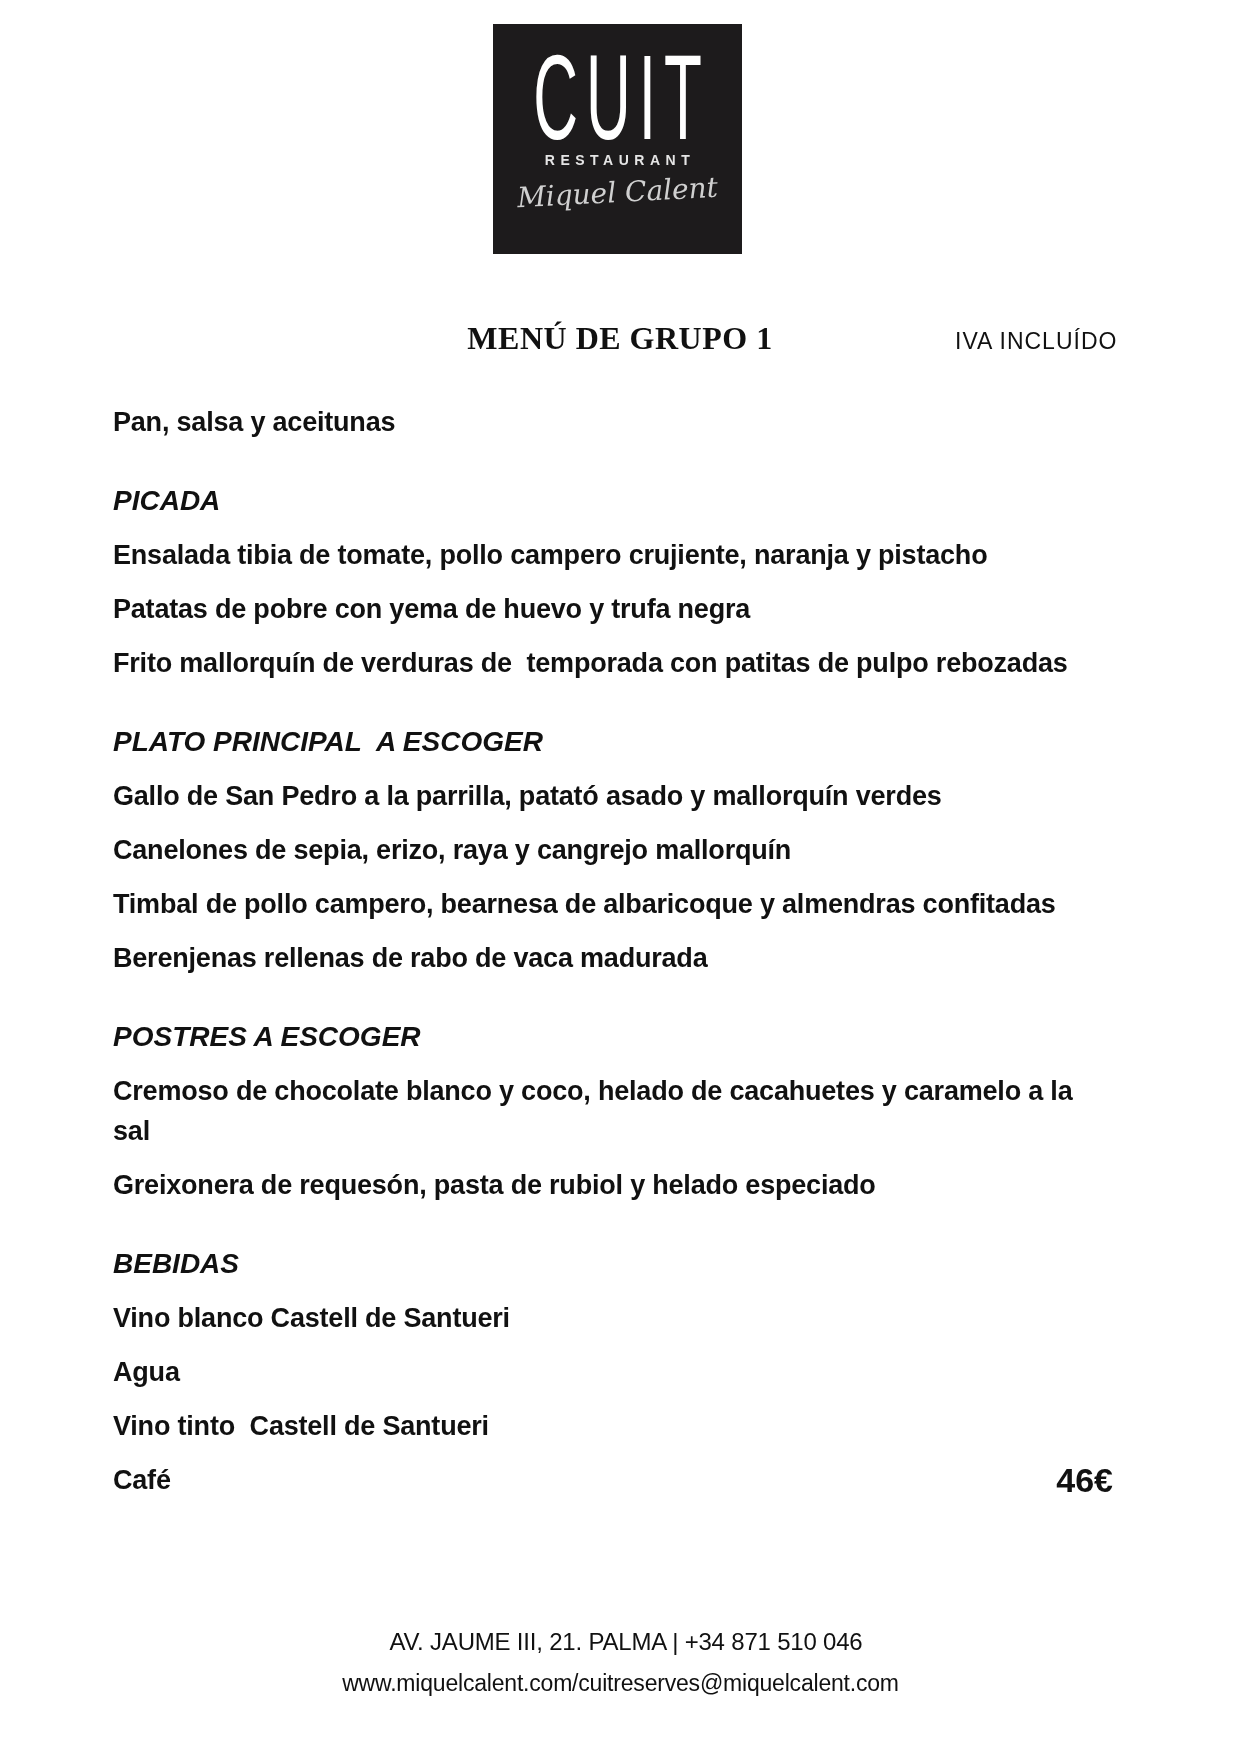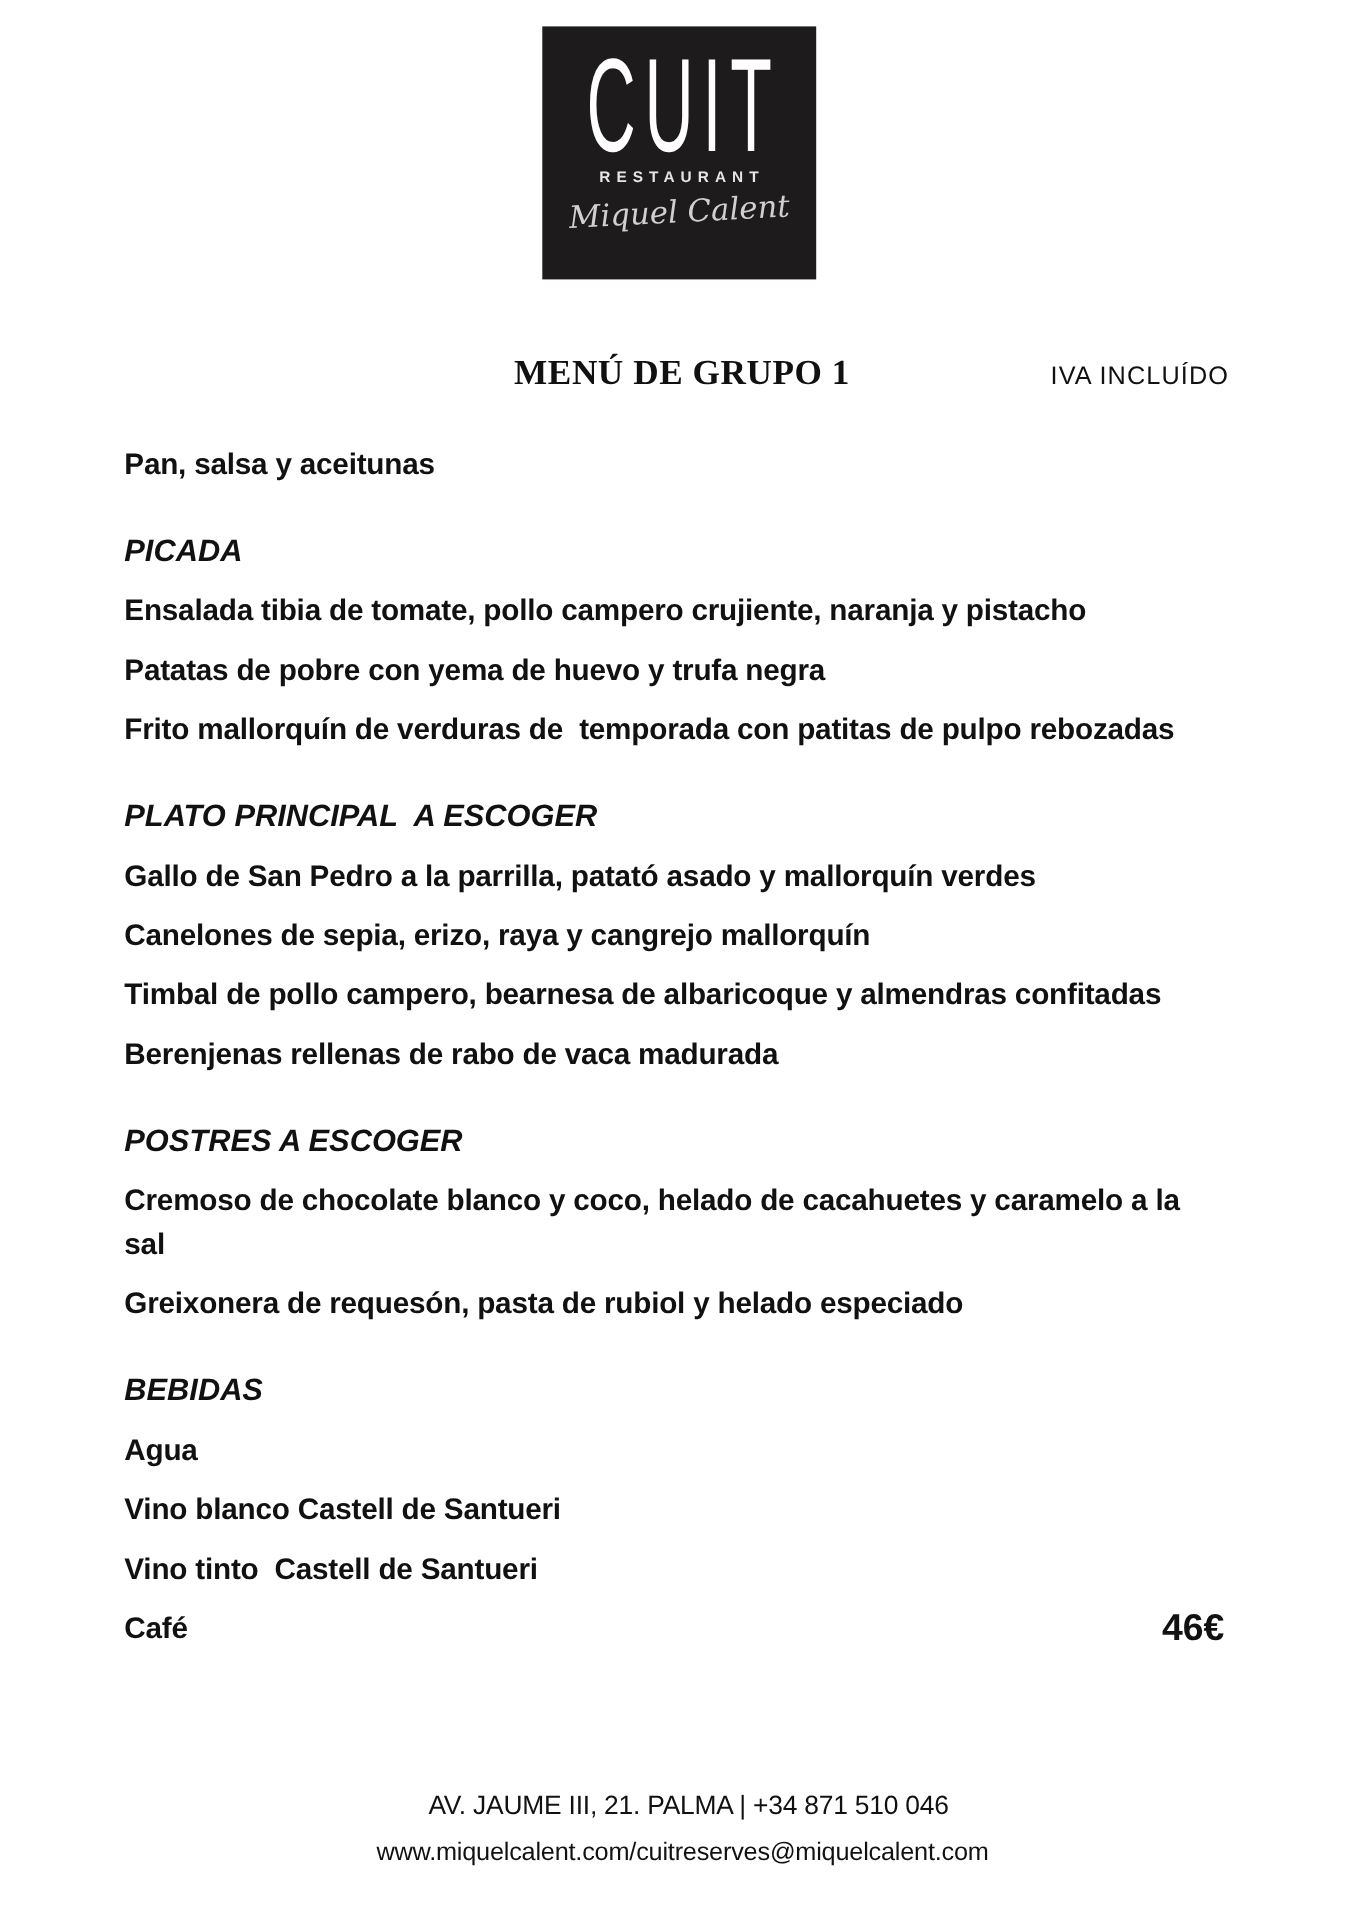--- a/index.html
+++ b/index.html
@@ -175,22 +175,22 @@
     <p class="item">Canelones de sepia, erizo, raya y cangrejo mallorquín</p>
     <p class="item">Timbal de pollo campero, bearnesa de albaricoque y almendras confitadas</p>
     <p class="item">Berenjenas rellenas de rabo de vaca madurada</p>
 
     <h2 class="section-heading">POSTRES A ESCOGER</h2>
     <p class="item">Cremoso de chocolate blanco y coco, helado de cacahuetes y caramelo a la
 sal</p>
     <p class="item">Greixonera de requesón, pasta de rubiol y helado especiado</p>
 
     <h2 class="section-heading">BEBIDAS</h2>
+    <p class="item">Vino blanco Castell de Santueri</p>
     <p class="item">Agua</p>
-    <p class="item">Vino blanco Castell de Santueri</p>
     <p class="item">Vino tinto  Castell de Santueri</p>
 
     <div class="item-row">
       <p class="item">Café</p>
       <div class="price">46€</div>
     </div>
 
   </div>
 
   <div class="footer-address">AV. JAUME III, 21. PALMA | +34 871 510 046</div>

